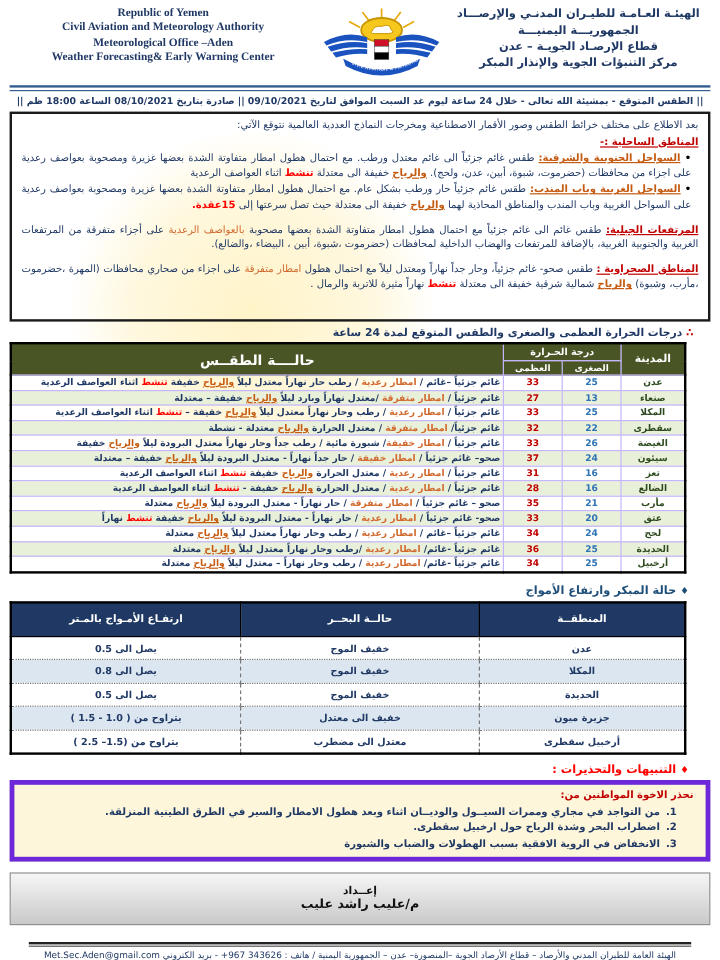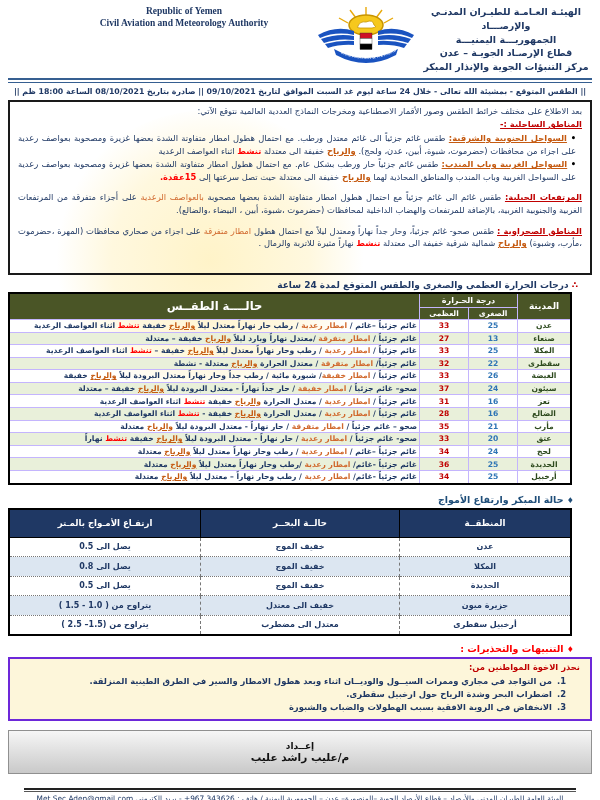--- a/index.html
+++ b/index.html
@@ -4,21 +4,21 @@
 <style>
   html,body{margin:0;padding:0;background:#fff;}
   #page{position:relative;width:600px;height:800px;background:#fff;overflow:hidden;
         font-family:"DejaVu Sans",sans-serif;}
   .wm{position:absolute;left:50px;top:110px;width:320px;height:300px;border-radius:50%;
       background:radial-gradient(circle,rgba(255,216,74,.30) 0%,rgba(255,216,74,.18) 45%,rgba(255,216,74,0) 70%);
       z-index:0;pointer-events:none;}
   .content{position:relative;z-index:1;}
 
   
-  .hdr{display:flex;align-items:flex-start;padding:5px 10px 0 10px;margin-left:48px;}
+  .hdr{display:flex;align-items:flex-start;padding:5px 10px 0 10px;}
   .hdr-en{width:252px;text-align:center;font-family:"Liberation Serif",serif;font-weight:bold;
           color:#1f3864;font-size:9.5px;line-height:1.3;}
   .hdr-logo{width:112px;display:flex;justify-content:center;}
   .hdr-ar{flex:1;direction:rtl;text-align:center;font-weight:bold;color:#1f3864;
           font-size:9.5px;line-height:1.45;}
   .rule{margin:4px 8px 0 8px;height:2px;border-top:2px solid #365f91;border-bottom:1px solid #365f91;}
   .issue{direction:rtl;text-align:center;color:#1f3864;font-weight:bold;font-size:7.8px;margin:4px 6px 4px 6px;}
 
   
   .fbox{margin:0 8px;border:2px solid #1a1a1a;padding:3px 8px 22px 8px;direction:rtl;
@@ -59,21 +59,21 @@
 
   
   .stable{width:564px;margin:1px 8px 0 8px;border:2px solid #000;font-size:8px;}
   .stable th{border:1px solid #000;background:#1f3864;color:#fff;font-size:8.6px;height:25px;}
   .stable td{border:1px dotted #777;border-right:1px dashed #777;border-left:1px dashed #777;
              height:16.5px;text-align:center;color:#1f3864;font-weight:bold;}
   .stable tbody tr:nth-child(even){background:#dce6f1;}
   .s-region{width:168px;}.s-cond{width:196px;}
 
   
-  .warnbox{margin:0 8px;background:#fdf6da;border:2px solid #6d28d9;padding:2px 10px 4px 10px;
+  .warnbox{margin:0 8px;background:#fdf6da;border:4px solid #6d28d9;padding:2px 10px 4px 10px;
            direction:rtl;font-size:8.4px;line-height:1.6;}
   .warn-lead{color:#c00000;font-weight:bold;margin:0;}
   .warn-item{color:#1f3864;font-weight:bold;margin:0;padding-right:14px;}
   .warn-item .num{padding-left:5px;}
 
   
   .prep{margin:9px 8px 0 8px;height:42px;border:1px solid #909090;
         background:linear-gradient(#f6f6f6,#c9c9c9);display:flex;flex-direction:column;
         align-items:center;justify-content:center;direction:rtl;}
   .prep-t{font-size:9px;font-weight:bold;color:#111;}
@@ -87,20 +87,22 @@
 <body>
 
 <div id="page">
   <div class="wm"></div>
   <div class="content">
 
     <div class="hdr">
       <div class="hdr-en">
         <div>Republic of Yemen</div>
         <div>Civil Aviation and Meteorology Authority</div>
+        <div>Meteorological Office –Aden</div>
+        <div>Weather Forecasting&amp; Early Warning Center</div>
       </div>
       <div class="hdr-logo">
         <svg width="108" height="62" viewBox="0 0 108 62">
           <g stroke="#e8a90a" stroke-width="1.4">
             <line x1="54" y1="12" x2="54" y2="2"></line>
               <line x1="44" y1="13" x2="38" y2="5"></line>
             <line x1="64" y1="13" x2="70" y2="5"></line>
               <line x1="36" y1="18" x2="27" y2="13"></line>
             <line x1="72" y1="18" x2="81" y2="13"></line>
           </g>

